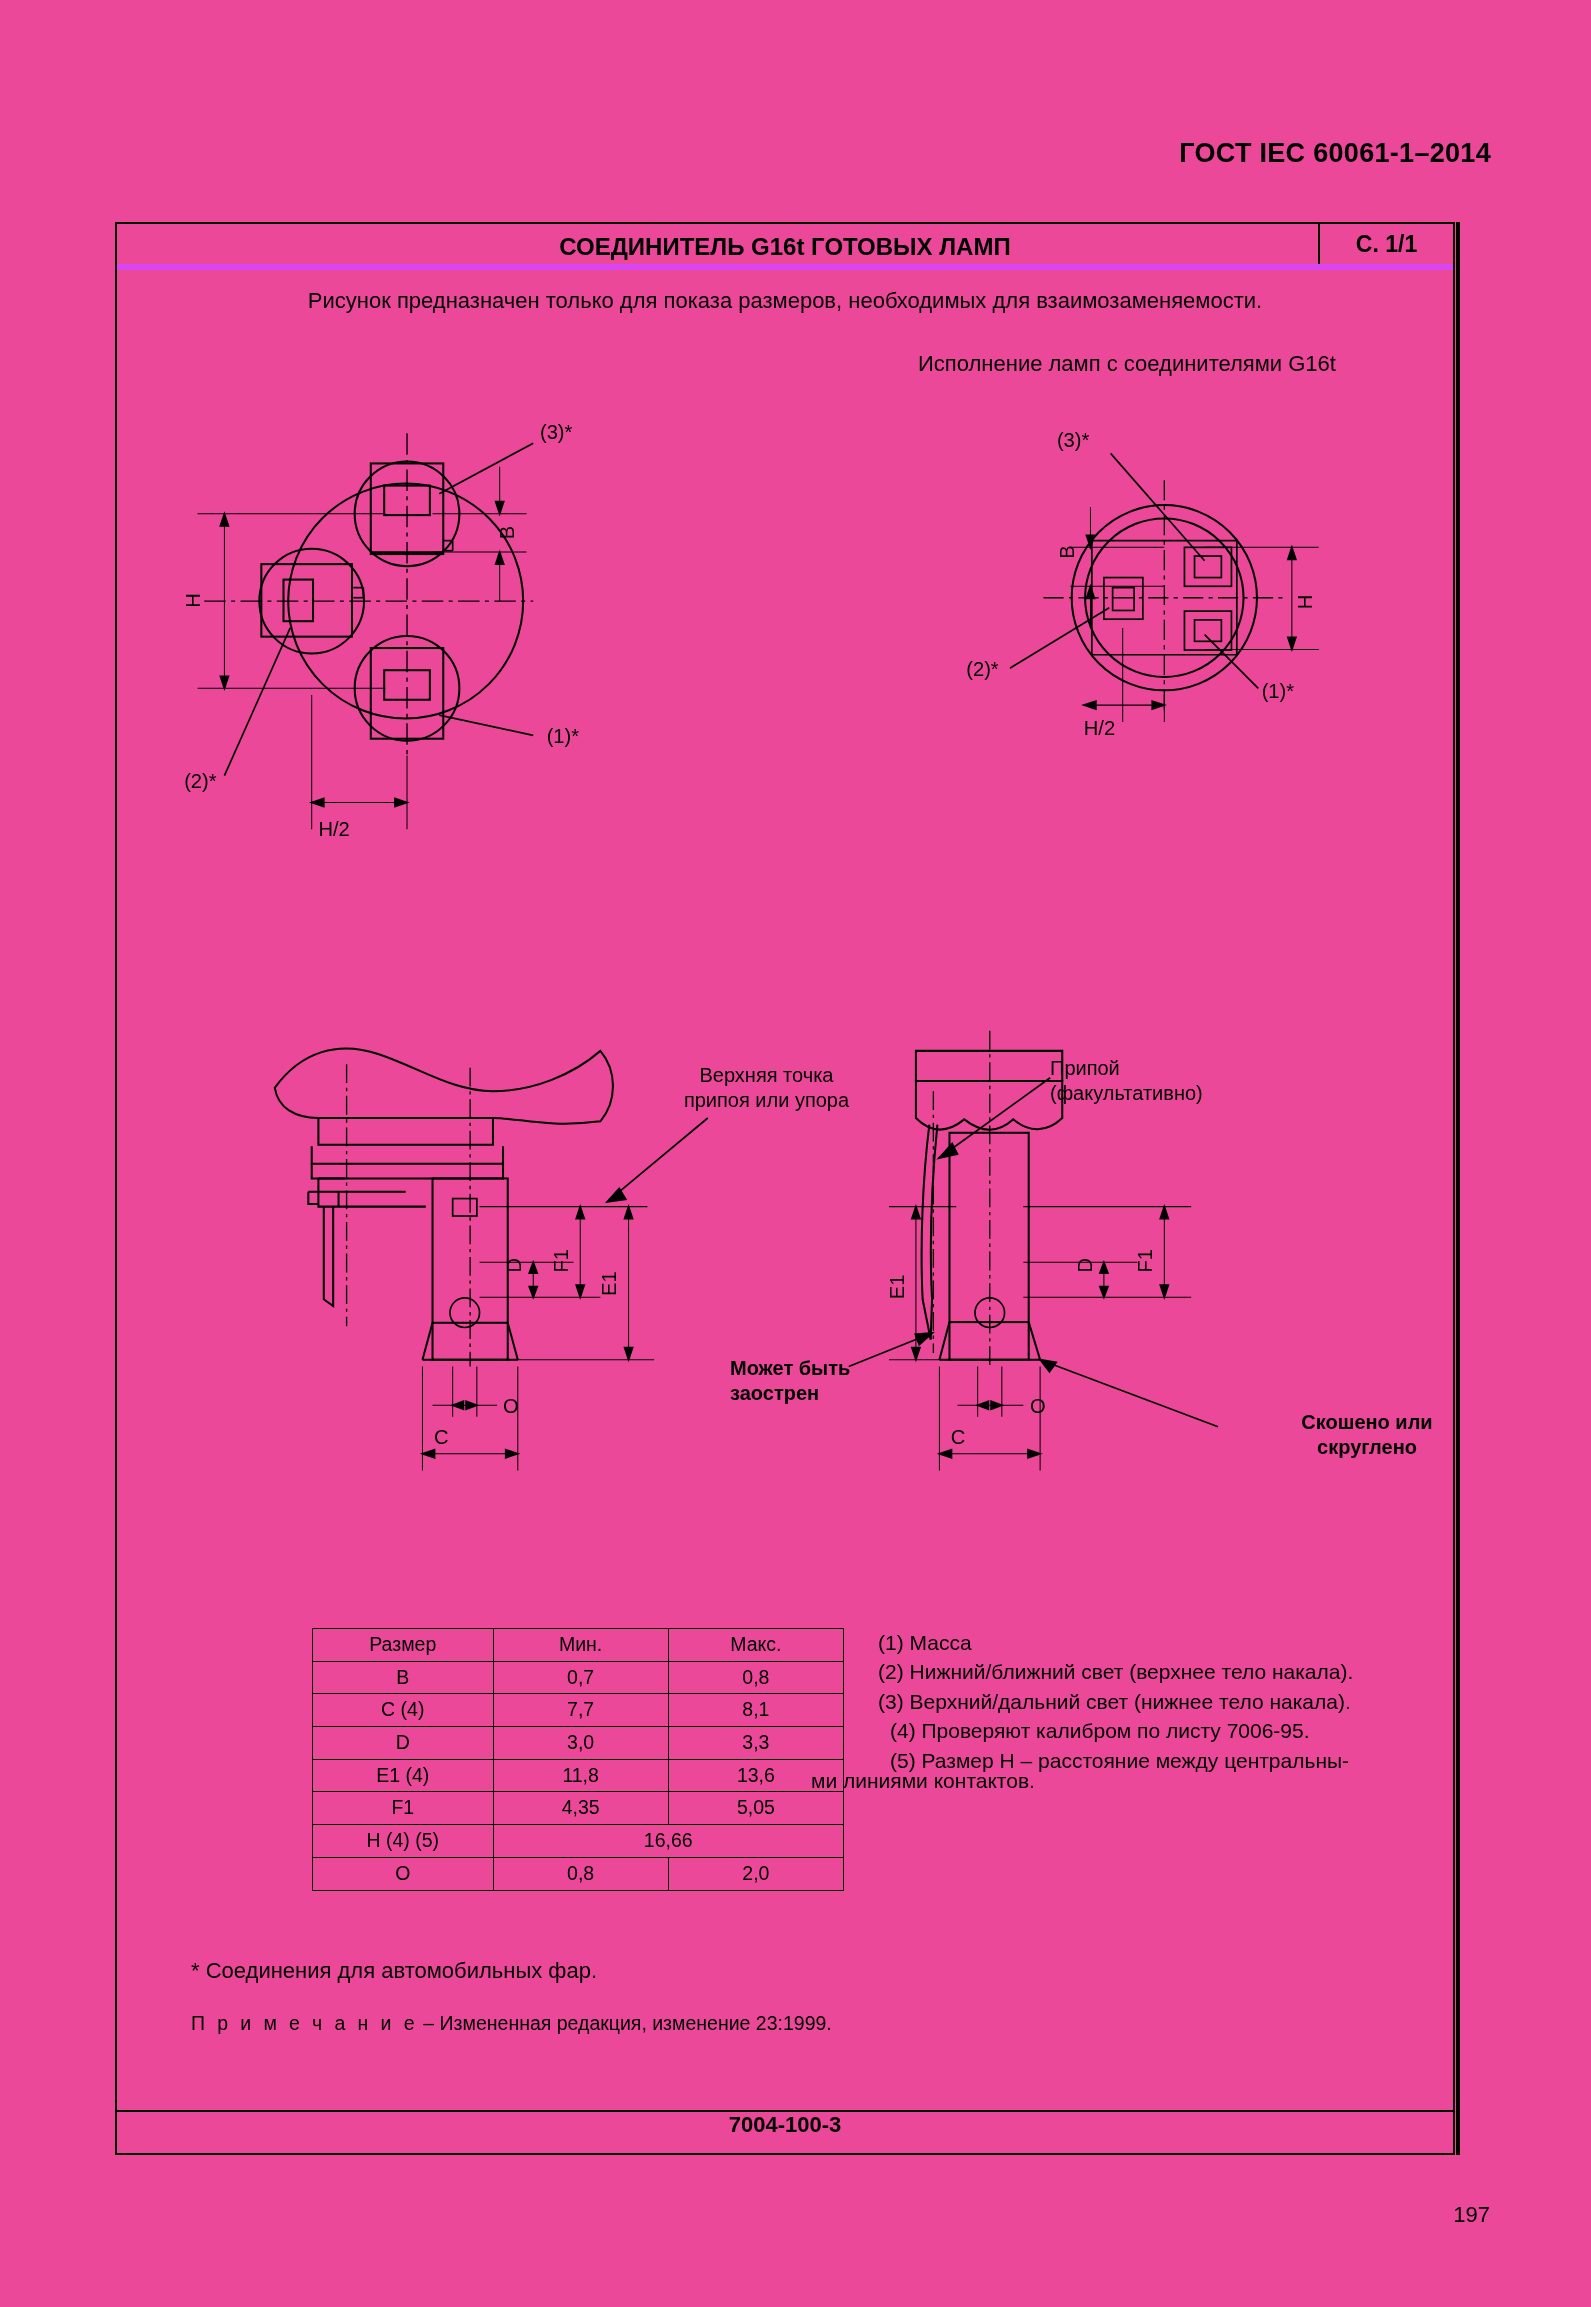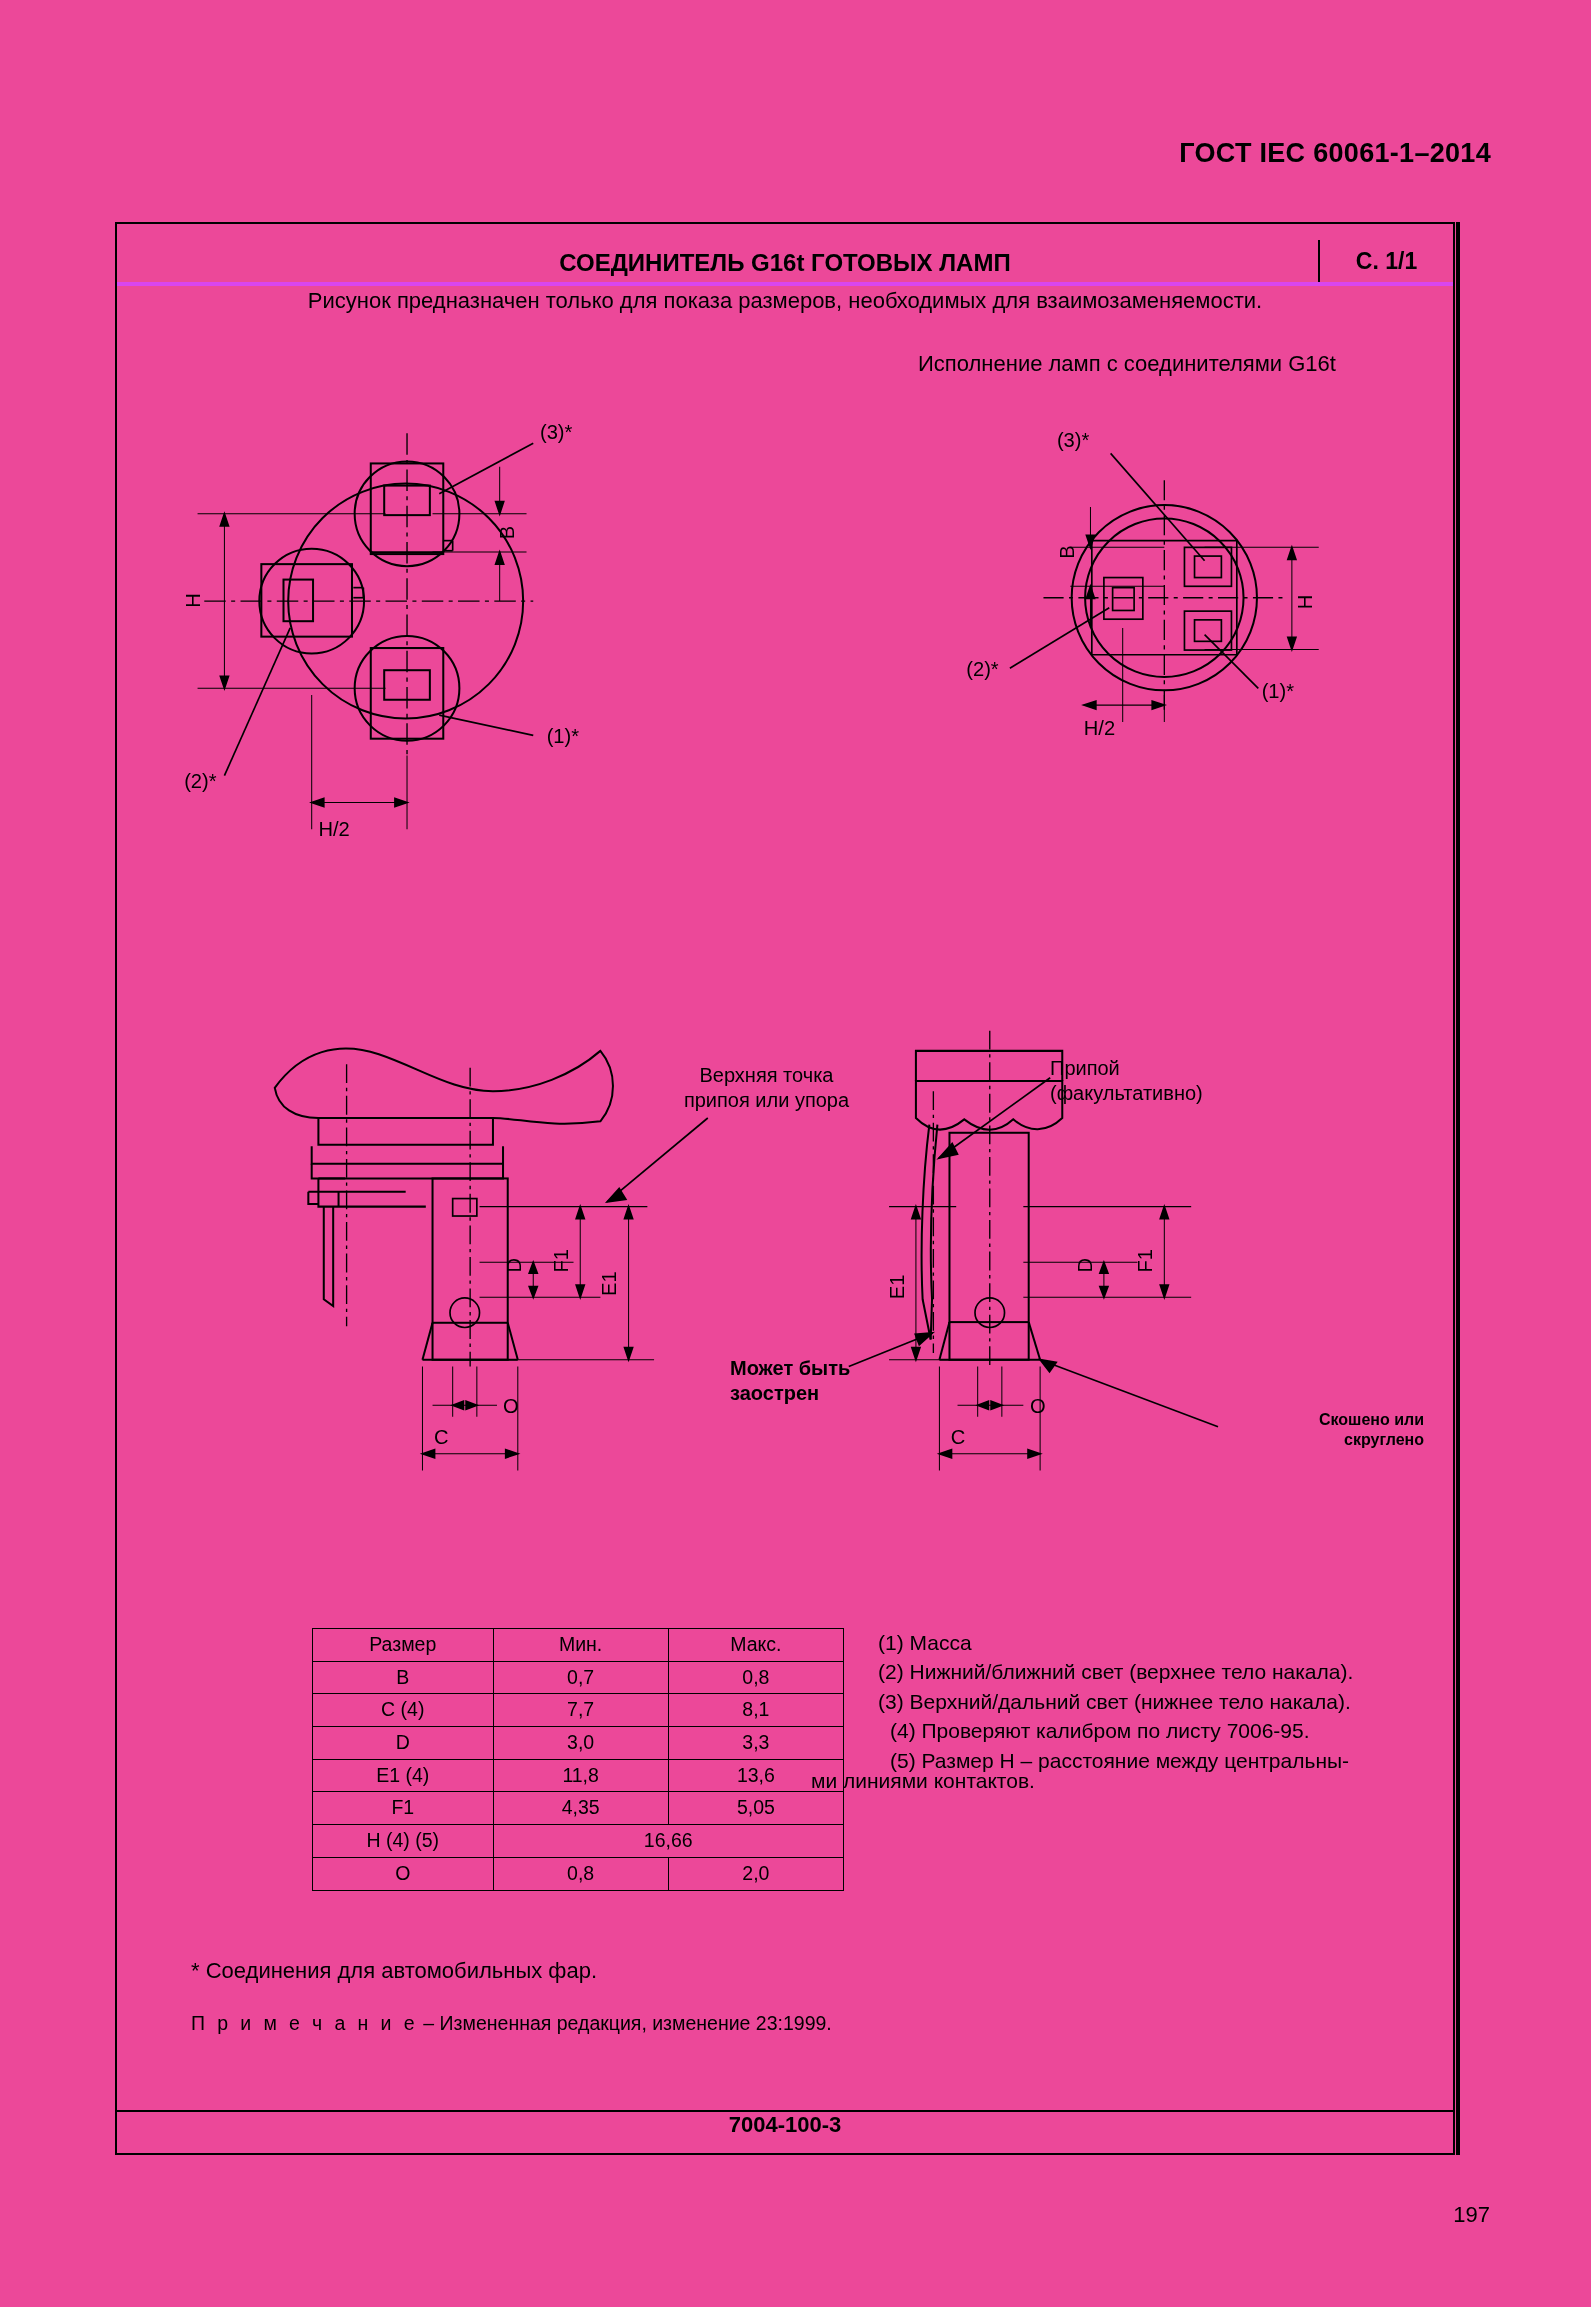--- a/index.html
+++ b/index.html
@@ -47,24 +47,24 @@
   .frame:after{
     content:"";
     position:absolute;
     right:-6.7px; top:-2px; bottom:-2px;
     width:3.4px;
     background:#000;
   }
 
   .title-bar {
     position: absolute;
-    left: 0; top: 16px;
+    left: 0; top: 0;
     width: 100%;
     height: 46px;
-    border-bottom: 4px solid #d946ef;
+    border-bottom: 6px solid #d946ef;
     box-sizing: border-box;
   }
   .title-bar .title {
     position: absolute;
     left: 0; right: 0;
     top: 9.4px;
     text-align: center;
     font-size: 24px;
     font-weight: bold;
   }
@@ -421,21 +421,21 @@
 
     <div style="position:absolute; left:552px; top:839px; width:195px; font-size:20px; text-align:center; line-height:1.25; white-space:pre-line;">Верхняя точка
 припоя или упора</div>
 
     <div style="position:absolute; left:933px; top:832px; width:202px; font-size:20px; text-align:left; line-height:1.25; white-space:pre-line;">Припой
 (факультативно)</div>
 
     <div style="position:absolute; left:613px; top:1132px; width:175px; font-size:20px; font-weight:bold; text-align:left; line-height:1.25; white-space:pre-line;">Может быть
 заострен</div>
 
-    <div style="position:absolute; left:1105px; top:1186px; width:202px; font-size:16px; font-weight:bold; text-align:right; line-height:1.25; white-space:pre-line;">Скошено или
+    <div style="position:absolute; left:1149px; top:1186px; width:202px; font-size:20px; font-weight:bold; text-align:center; line-height:1.25; white-space:pre-line;">Скошено или
 скруглено</div>
 
     <table class="dim-table">
       <thead>
         <tr>
           <th>Размер</th>
           <th>Мин.</th>
           <th>Макс.</th>
         </tr>
       </thead>

